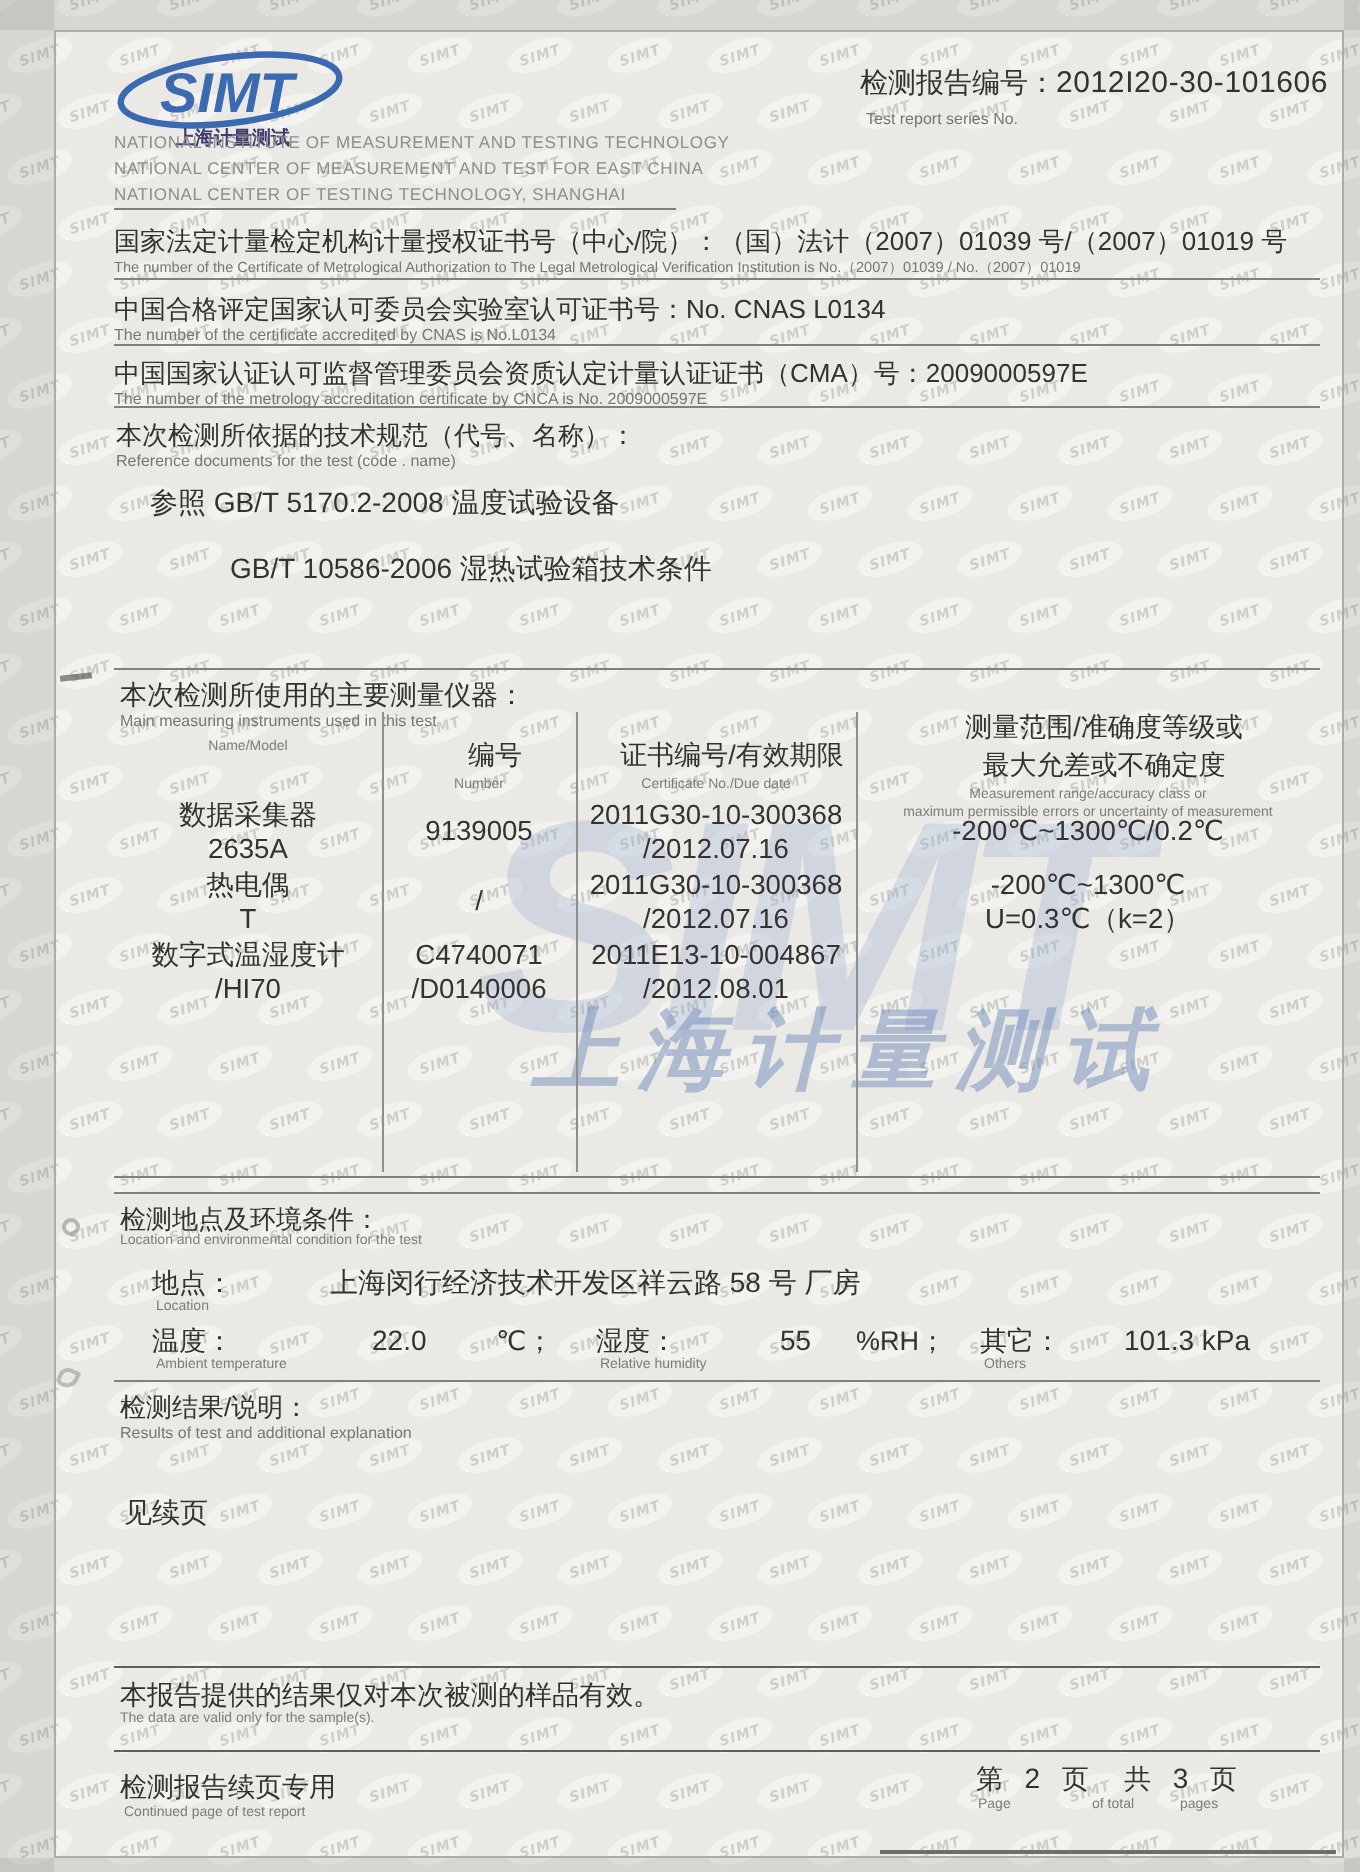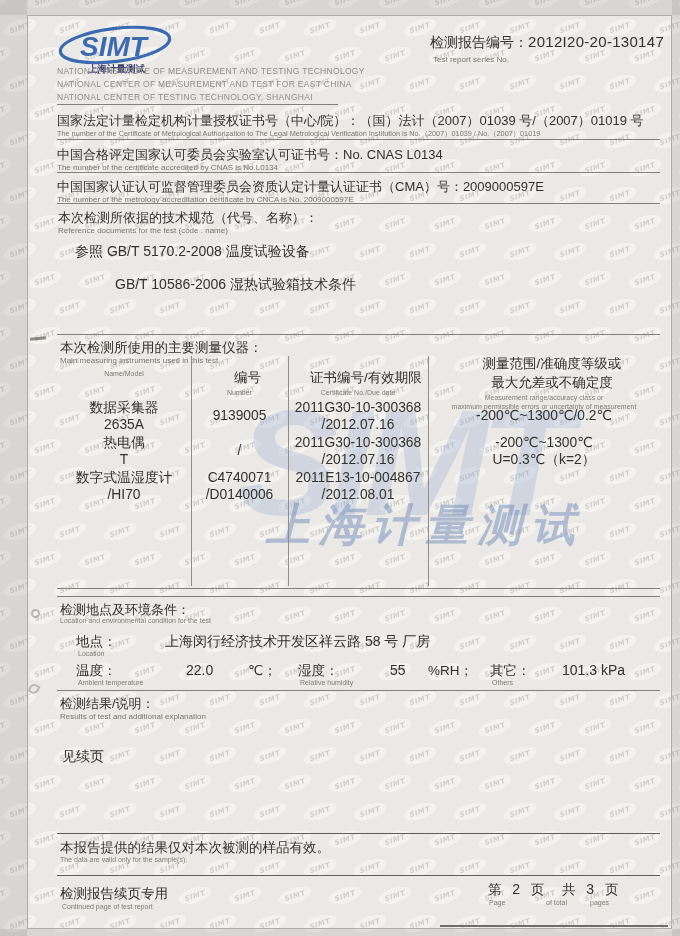--- a/index.html
+++ b/index.html
@@ -563,21 +563,21 @@
   </svg>
 
   <div class="abs" style="left:57px;top:65px;">
     <span class="org-line">NATIONAL INSTITUTE OF MEASUREMENT AND  TESTING TECHNOLOGY</span>
     <span class="org-line">NATIONAL CENTER OF MEASUREMENT AND TEST FOR EAST CHINA</span>
     <span class="org-line">NATIONAL CENTER OF TESTING TECHNOLOGY, SHANGHAI</span>
   </div>
   <div class="rule" style="left:57px;top:104px;width:281px;"></div>
 
   <div class="abs" style="left:430px;top:33px;">
-    <span class="rep-label">检测报告编号：</span><span class="rep-value">2012I20-20-130147</span>
+    <span class="rep-label">检测报告编号：</span><span class="rep-value">2012I20-30-101606</span>
   </div>
   <div class="abs en" style="left:433px;top:55px;">Test report series No.</div>
 
   <div class="abs zh" style="left:57px;top:112px;">国家法定计量检定机构计量授权证书号（中心/院）：（国）法计（2007）01039 号/（2007）01019 号</div>
   <div class="abs" style="left:57px;top:129px;font-size:7.3px;color:#77766f;white-space:nowrap;">The number of the Certificate of Metrological Authorization to The Legal Metrological Verification Institution is No.（2007）01039 / No.（2007）01019</div>
   <div class="rule" style="left:57px;top:139px;width:603px;"></div>
 
   <div class="abs zh" style="left:57px;top:146px;">中国合格评定国家认可委员会实验室认可证书号：No. CNAS L0134</div>
   <div class="abs en" style="left:57px;top:163px;">The number of the certificate accredited by CNAS is No.L0134</div>
   <div class="rule" style="left:57px;top:172px;width:603px;"></div>

